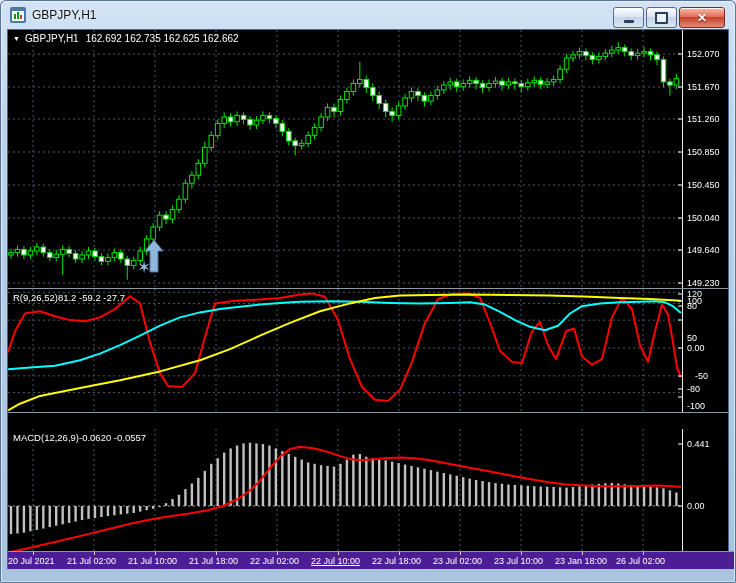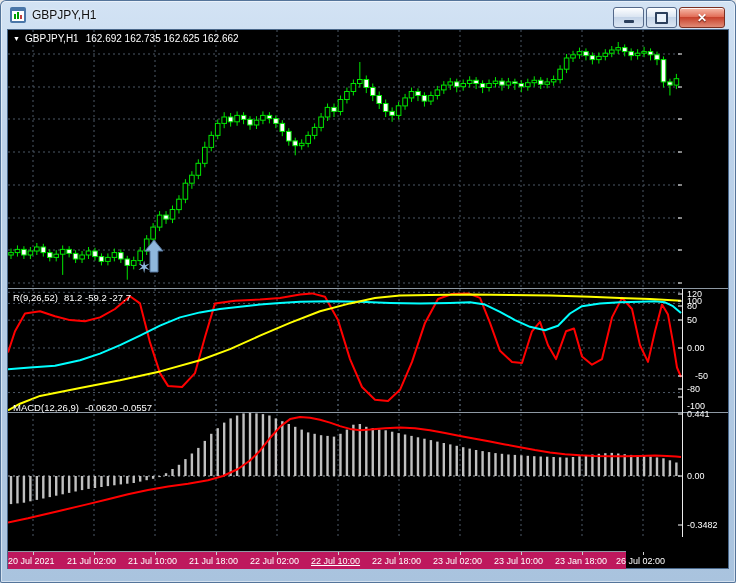--- a/index.html
+++ b/index.html
@@ -18,26 +18,26 @@
         background:linear-gradient(180deg,#f7bcab,#e2705a 45%,#c8432e 50%,#e08a76);}
   .glyph-min{width:10px;height:3px;background:#2b3f5c;margin-top:8px;border-radius:1px;}
   .glyph-restore{width:9px;height:8px;border:2px solid #2b3f5c;background:#eaf2fb;border-radius:1px;}
   .glyph-close{color:#fff;font-size:12px;font-weight:bold;text-shadow:0 1px 1px #5d1408;}
   .client{position:absolute;left:8px;top:30px;width:720px;height:538px;background:#000;box-shadow:0 0 0 1px #49678a;}
   .pane{position:absolute;left:0;width:720px;}
   .plot{position:absolute;left:0;top:0;display:block;}
   .axis{position:absolute;left:674px;top:0;width:46px;height:100%;border-left:1px solid #ececec;}
   .axis span{position:absolute;left:4px;color:#fff;font-size:9px;white-space:nowrap;}
   .sep{position:absolute;left:0;width:720px;height:1px;background:#8e99a4;}
-  .timeaxis{position:absolute;left:0;top:521px;width:618px;height:17px;border-top:1px solid #8e99a4;background:#be185d;}
+  .timeaxis{position:absolute;left:0;top:521px;width:726px;height:17px;border-top:1px solid #8e99a4;background:#4c1d95;}
   .timeaxis span{position:absolute;top:4px;font-size:9px;color:#fff;white-space:nowrap;}
   .timeaxis .tick{position:absolute;top:0;width:1px;height:3px;background:#cfcfcf;}
   .pane-header{position:absolute;top:3px;left:5px;color:#fff;font-size:10px;display:flex;align-items:center;gap:7px;white-space:nowrap;}
   .hdr-caret{font-size:7px;margin-right:-2px;}
-  .ind-header{position:absolute;top:3px;left:5px;color:#fff;font-size:9.5px;display:flex;gap:6px;white-space:nowrap;}
+  .ind-header{position:absolute;top:3px;left:5px;color:#fff;font-size:9.5px;display:flex;gap:0;white-space:nowrap;}
 </style>
 </head>
 <body>
 
 <div class="win">
   <div class="titlebar">
     <span class="app-icon">
       <svg width="16" height="16">
           <rect x="0" y="0" width="16" height="16" rx="2" fill="#4a76a8"></rect>
           <rect x="2" y="4" width="12" height="10" fill="#ffffff"></rect>
@@ -300,20 +300,30 @@
           <line x1="670" y1="220" x2="674" y2="220" stroke="#fff" stroke-width="1"></line>
           <line x1="670" y1="253" x2="674" y2="253" stroke="#fff" stroke-width="1"></line>
           <polygon points="146,210 155,221 150,221 150,242 142,242 142,221 137,221" fill="#8FB7DC" stroke="#55749c" stroke-width="1"></polygon>
           <text x="136" y="243" fill="#8FB7DC" font-size="17" text-anchor="middle" font-family="&quot;DejaVu Sans&quot;, sans-serif">✶</text>
         </svg>
       <div class="pane-header">
         <span class="hdr-caret">▼</span>
         <span>GBPJPY,H1</span>
         <span>162.692 162.735 162.625 162.662</span>
       </div>
+      <div class="axis" id="axis-main">
+          <span style="top: 19px;">152.070</span>
+          <span style="top: 52px;">151.670</span>
+          <span style="top: 84px;">151.260</span>
+          <span style="top: 117px;">150.850</span>
+          <span style="top: 150px;">150.450</span>
+          <span style="top: 183px;">150.040</span>
+          <span style="top: 215px;">149.640</span>
+          <span style="top: 248px;">149.230</span>
+        </div>
     </div>
     <div class="sep" style="top:258px"></div>
 
     <div class="pane" style="top:259px;height:123px">
       <svg id="svg-rci" class="plot" width="674" height="123">
           <line x1="25" y1="0" x2="25" y2="123" stroke="#4D5866" stroke-width="1" stroke-dasharray="2,3"></line>
           <line x1="86" y1="0" x2="86" y2="123" stroke="#4D5866" stroke-width="1" stroke-dasharray="2,3"></line>
           <line x1="147" y1="0" x2="147" y2="123" stroke="#4D5866" stroke-width="1" stroke-dasharray="2,3"></line>
           <line x1="208" y1="0" x2="208" y2="123" stroke="#4D5866" stroke-width="1" stroke-dasharray="2,3"></line>
           <line x1="269" y1="0" x2="269" y2="123" stroke="#4D5866" stroke-width="1" stroke-dasharray="2,3"></line>
@@ -342,30 +352,30 @@
           <line x1="670" y1="108" x2="674" y2="108" stroke="#fff" stroke-width="1"></line>
         </svg>
       <div class="ind-header">
         <span>R(9,26,52)</span>
         <span>81.2 -59.2 -27.7</span>
       </div>
       <div class="axis" id="axis-rci">
           <span style="top: 0px;">120</span>
           <span style="top: 7px;">100</span>
           <span style="top: 12px;">80</span>
-          <span style="top: 26px;">50</span>
+          <span style="top: 44px;">50</span>
           <span style="top: 54px;">0.00</span>
           <span style="top: 82px; margin-left: 8px;">-50</span>
           <span style="top: 95px; text-align: right;">-80</span>
           <span style="top: 112px;">-100</span>
         </div>
     </div>
     <div class="sep" style="top:382px"></div>
 
-    <div class="pane" style="top:369px;height:138px">
+    <div class="pane" style="top:399px;height:138px">
       <svg id="svg-macd" class="plot" width="674" height="138">
           <line x1="25" y1="0" x2="25" y2="138" stroke="#4D5866" stroke-width="1" stroke-dasharray="2,3"></line>
           <line x1="86" y1="0" x2="86" y2="138" stroke="#4D5866" stroke-width="1" stroke-dasharray="2,3"></line>
           <line x1="147" y1="0" x2="147" y2="138" stroke="#4D5866" stroke-width="1" stroke-dasharray="2,3"></line>
           <line x1="208" y1="0" x2="208" y2="138" stroke="#4D5866" stroke-width="1" stroke-dasharray="2,3"></line>
           <line x1="269" y1="0" x2="269" y2="138" stroke="#4D5866" stroke-width="1" stroke-dasharray="2,3"></line>
           <line x1="330" y1="0" x2="330" y2="138" stroke="#4D5866" stroke-width="1" stroke-dasharray="2,3"></line>
           <line x1="391" y1="0" x2="391" y2="138" stroke="#4D5866" stroke-width="1" stroke-dasharray="2,3"></line>
           <line x1="452" y1="0" x2="452" y2="138" stroke="#4D5866" stroke-width="1" stroke-dasharray="2,3"></line>
           <line x1="513" y1="0" x2="513" y2="138" stroke="#4D5866" stroke-width="1" stroke-dasharray="2,3"></line>

